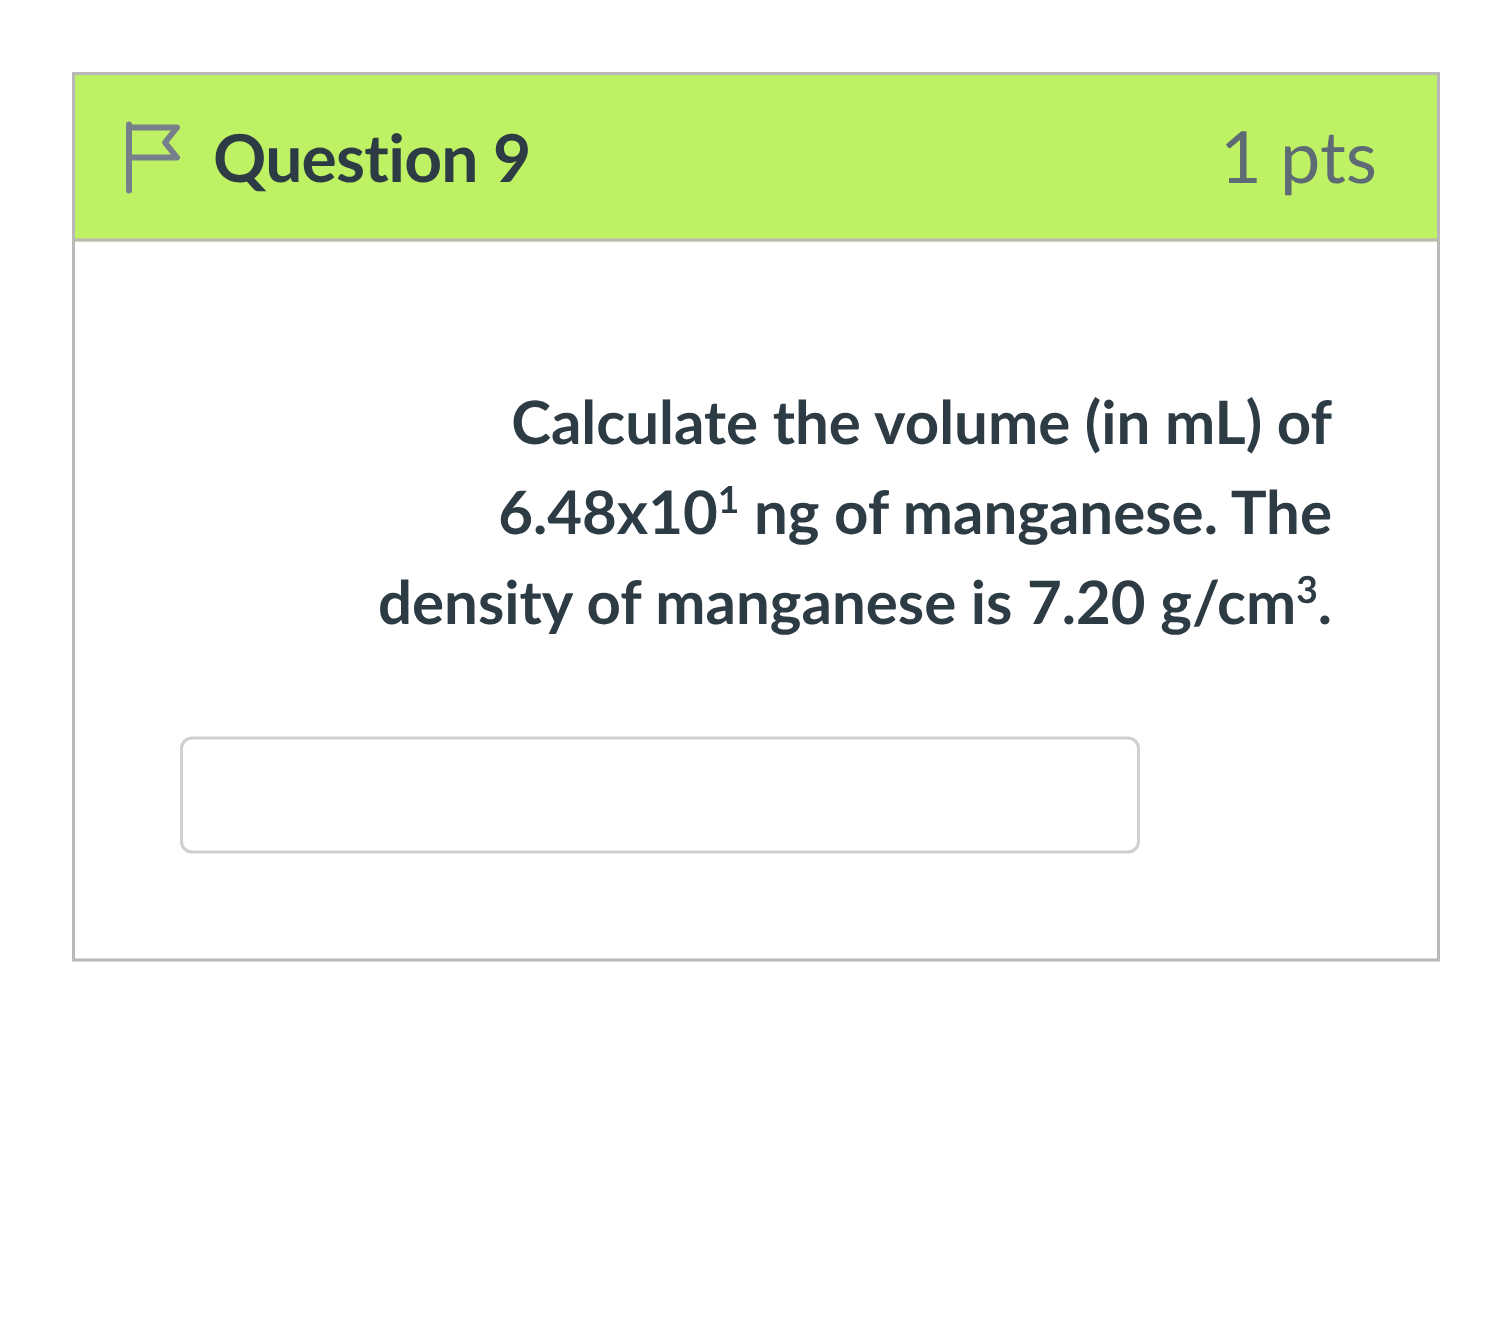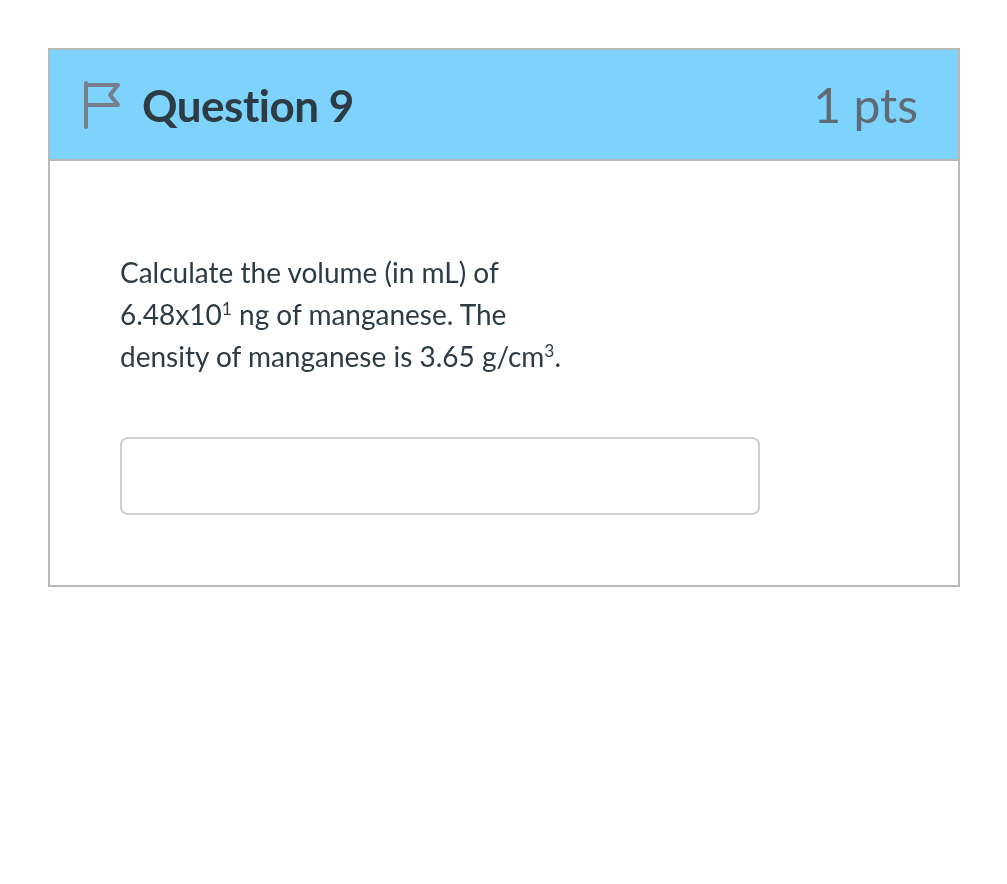--- a/index.html
+++ b/index.html
@@ -17,21 +17,21 @@
     left: 48px;
     top: 48px;
     width: 912px;
     border: 2px solid #b9b9b9;
     background: #fff;
   }
   .question-header {
     display: flex;
     align-items: center;
     justify-content: space-between;
-    background: #7dd3fc;
+    background: #bef264;
     border-bottom: 2px solid #b9b9b9;
     padding: 26px 40px 26px 30px;
   }
   .header-left {
     display: flex;
     align-items: center;
     gap: 18px;
   }
   .flag-icon {
     width: 44px;
@@ -46,24 +46,25 @@
   }
   .points {
     font-size: 48px;
     color: #5e6b74;
     font-weight: 400;
   }
   .question-body {
     padding: 90px 70px 70px 70px;
   }
   .prompt {
-    font-size: 28px;
+    font-size: 40px;
     line-height: 1.5;
     color: #2d3b45;
-    font-weight: 400;
+    font-weight: 700;
+    text-align: right;
   }
   .prompt sup {
     font-size: 0.62em;
     vertical-align: super;
     line-height: 0;
   }
   .answer-input {
     margin-top: 60px;
     width: 640px;
     height: 78px;
@@ -88,18 +89,18 @@
       </svg>
       <span class="question-title">Question 9</span>
     </div>
     <span class="points">1 pts</span>
   </div>
 
   <div class="question-body">
     <div class="prompt">
       <span>Calculate the volume (in mL) of</span><br>
       <span>6.48x10</span><sup>1</sup><span> ng of manganese.  The</span><br>
-      <span>density of manganese is 3.65 g/cm</span><sup>3</sup><span>.</span><br>
+      <span>density of manganese is 7.20 g/cm</span><sup>3</sup><span>.</span><br>
     </div>
     <input type="text" class="answer-input" value="" style="">
   </div>
 
 </div>
 
 </body></html>

